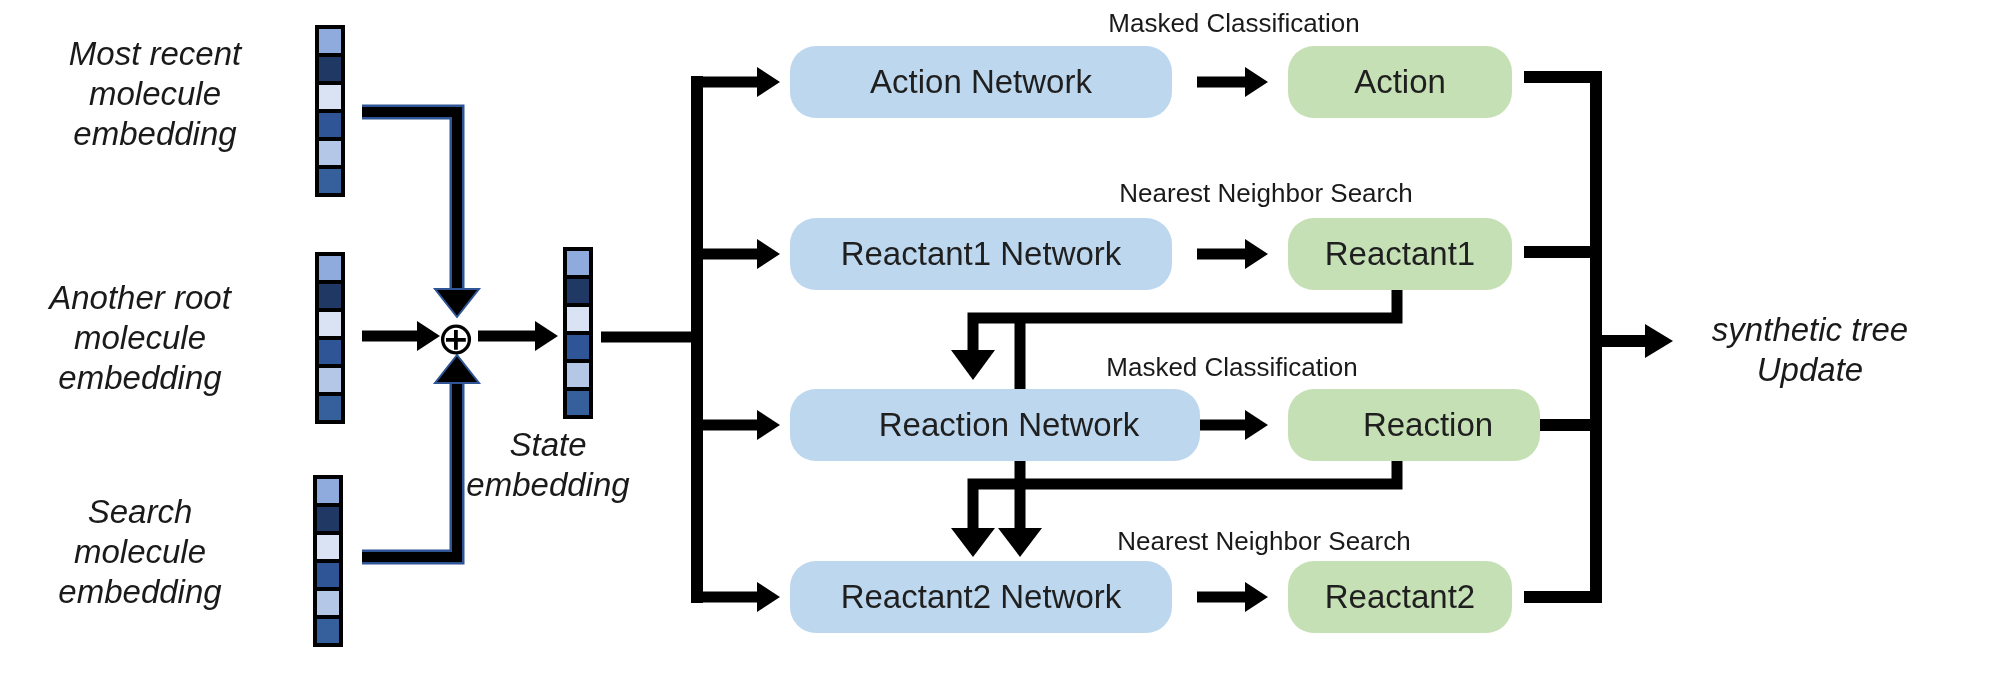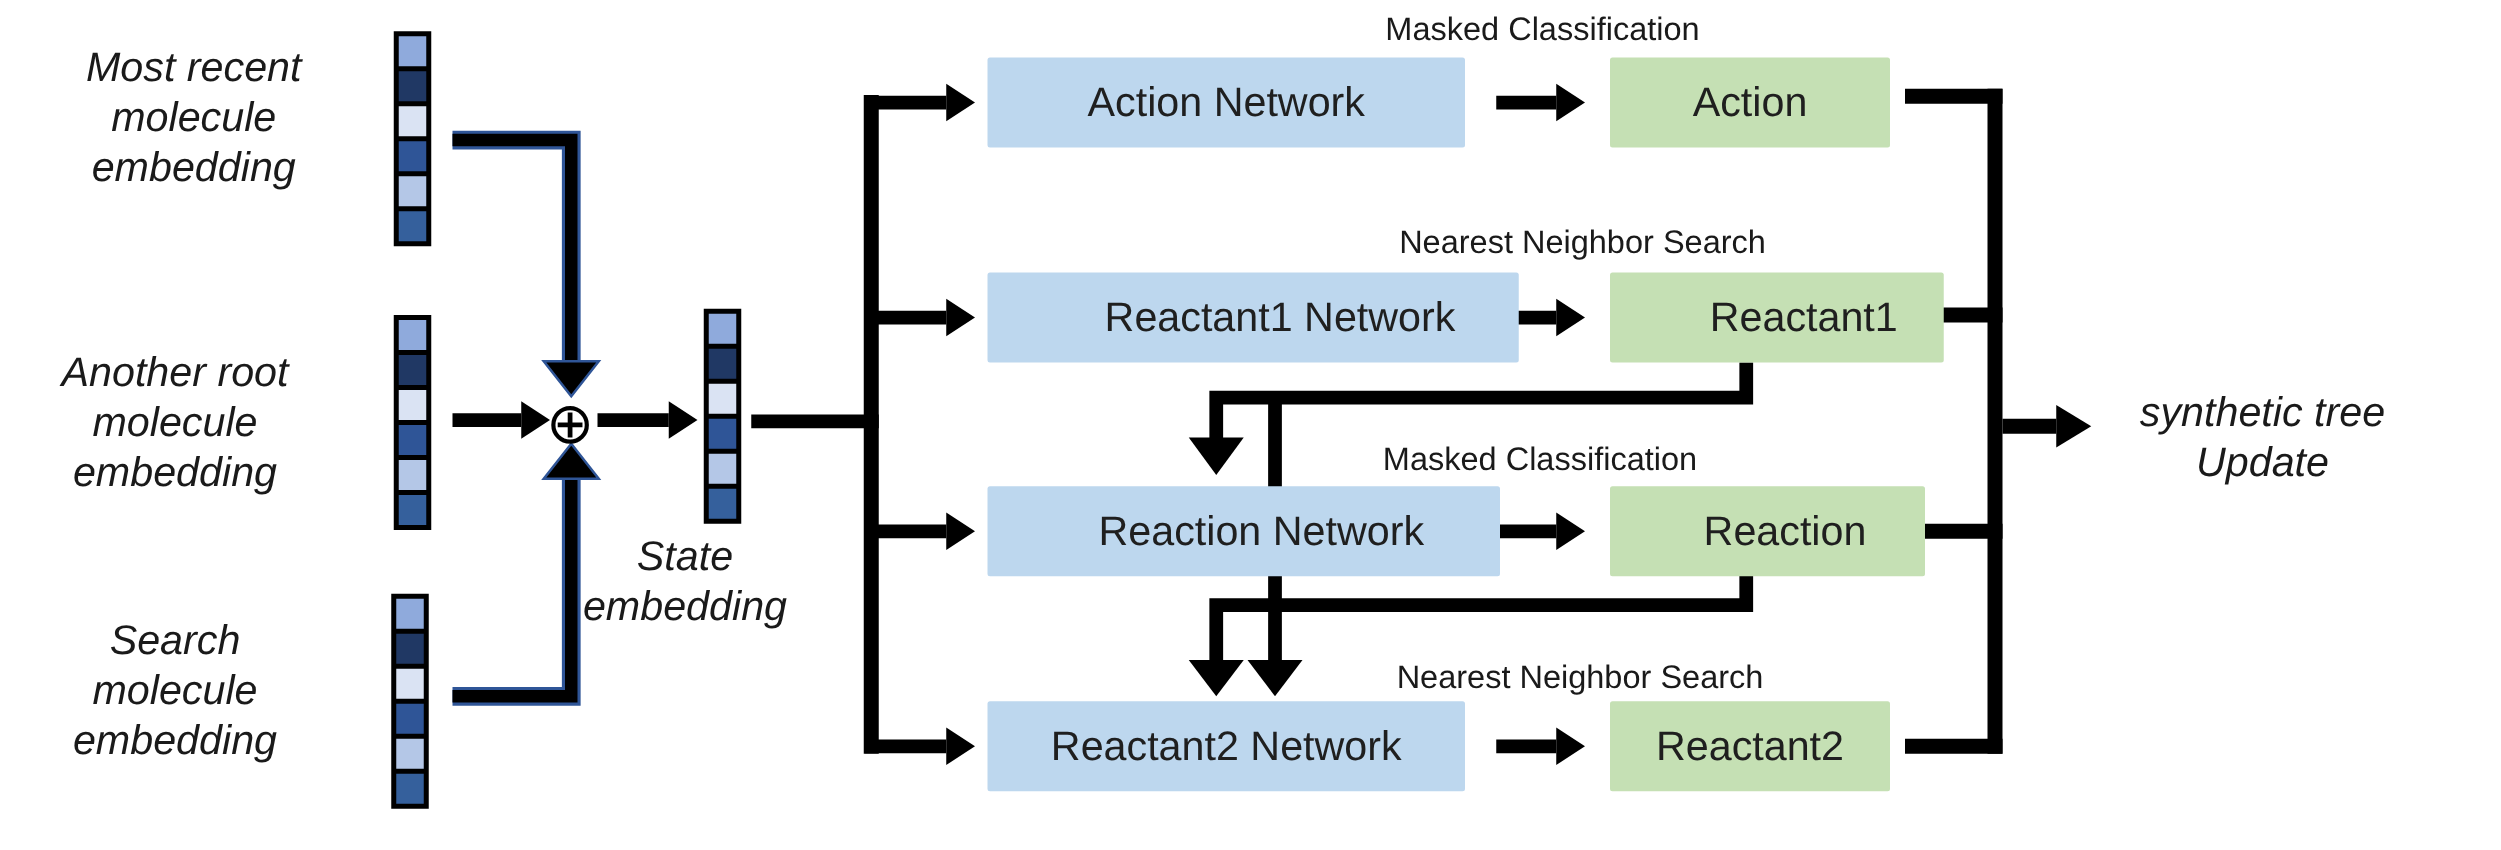--- a/index.html
+++ b/index.html
@@ -33,25 +33,25 @@
 
   
   .vec{position:absolute;width:22px;background:#000;padding:4px;display:flex;flex-direction:column;gap:4px;}
   .cell{width:22px;height:24px;}
   #vec0{left:315px;top:25px;}
   #vec1{left:315px;top:252px;}
   #vec2{left:313px;top:475px;}
   #vecS{left:563px;top:247px;}
 
   
-  .box{position:absolute;height:72px;border-radius:2px;display:flex;align-items:center;justify-content:center;font-size:33px;color:#1f1f1f;}
+  .box{position:absolute;height:72px;border-radius:26px;display:flex;align-items:center;justify-content:center;font-size:33px;color:#1f1f1f;}
   .net{left:790px;width:382px;background:#bdd7ee;}
   .out{left:1288px;width:224px;background:#c5e0b4;}
   #net0,#out0{top:46px;}
-  #net1,#out1{top:218px;padding-left:43px;}
+  #net1,#out1{top:218px;}
   #net2,#out2{top:389px;padding-left:28px;}
   #net3,#out3{top:561px;justify-content:center;}
 </style>
 </head>
 <body>
 
 <div id="canvas">
 
   <svg id="wires" width="2001" height="680" viewBox="0 0 2001 680">
 

